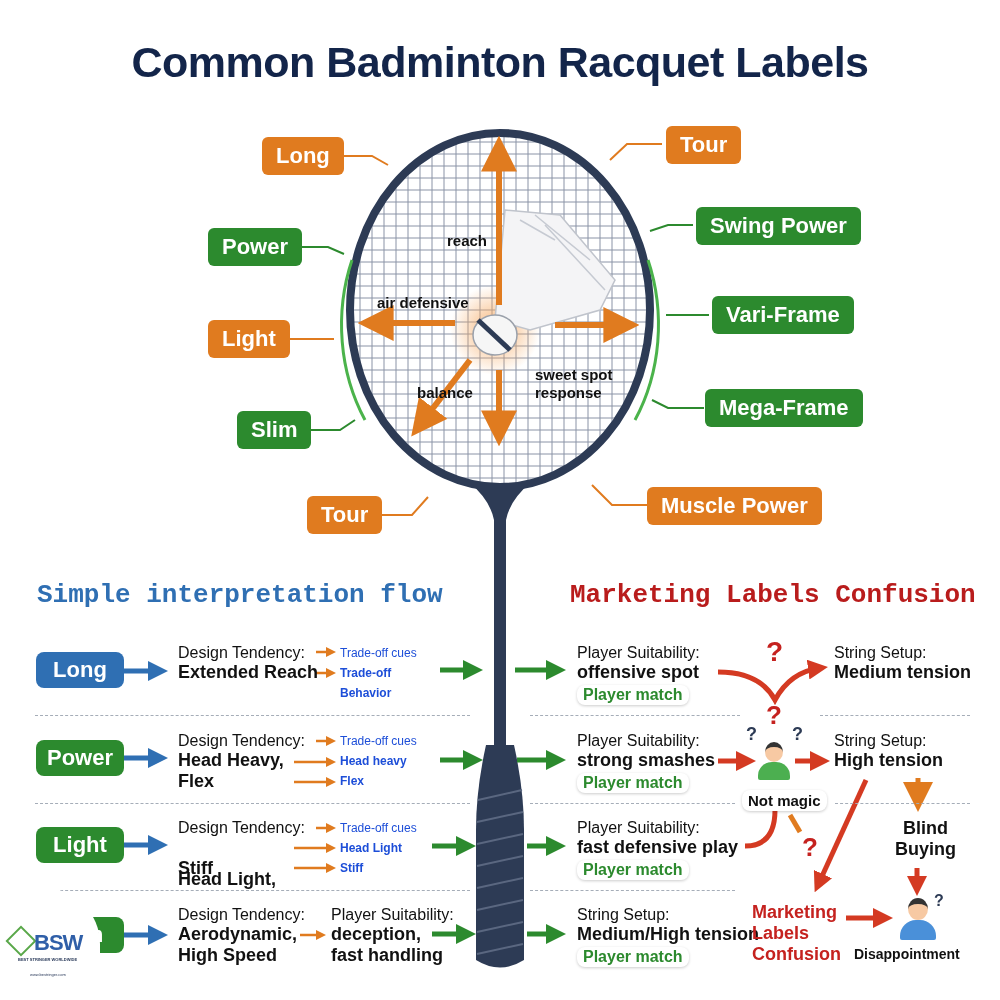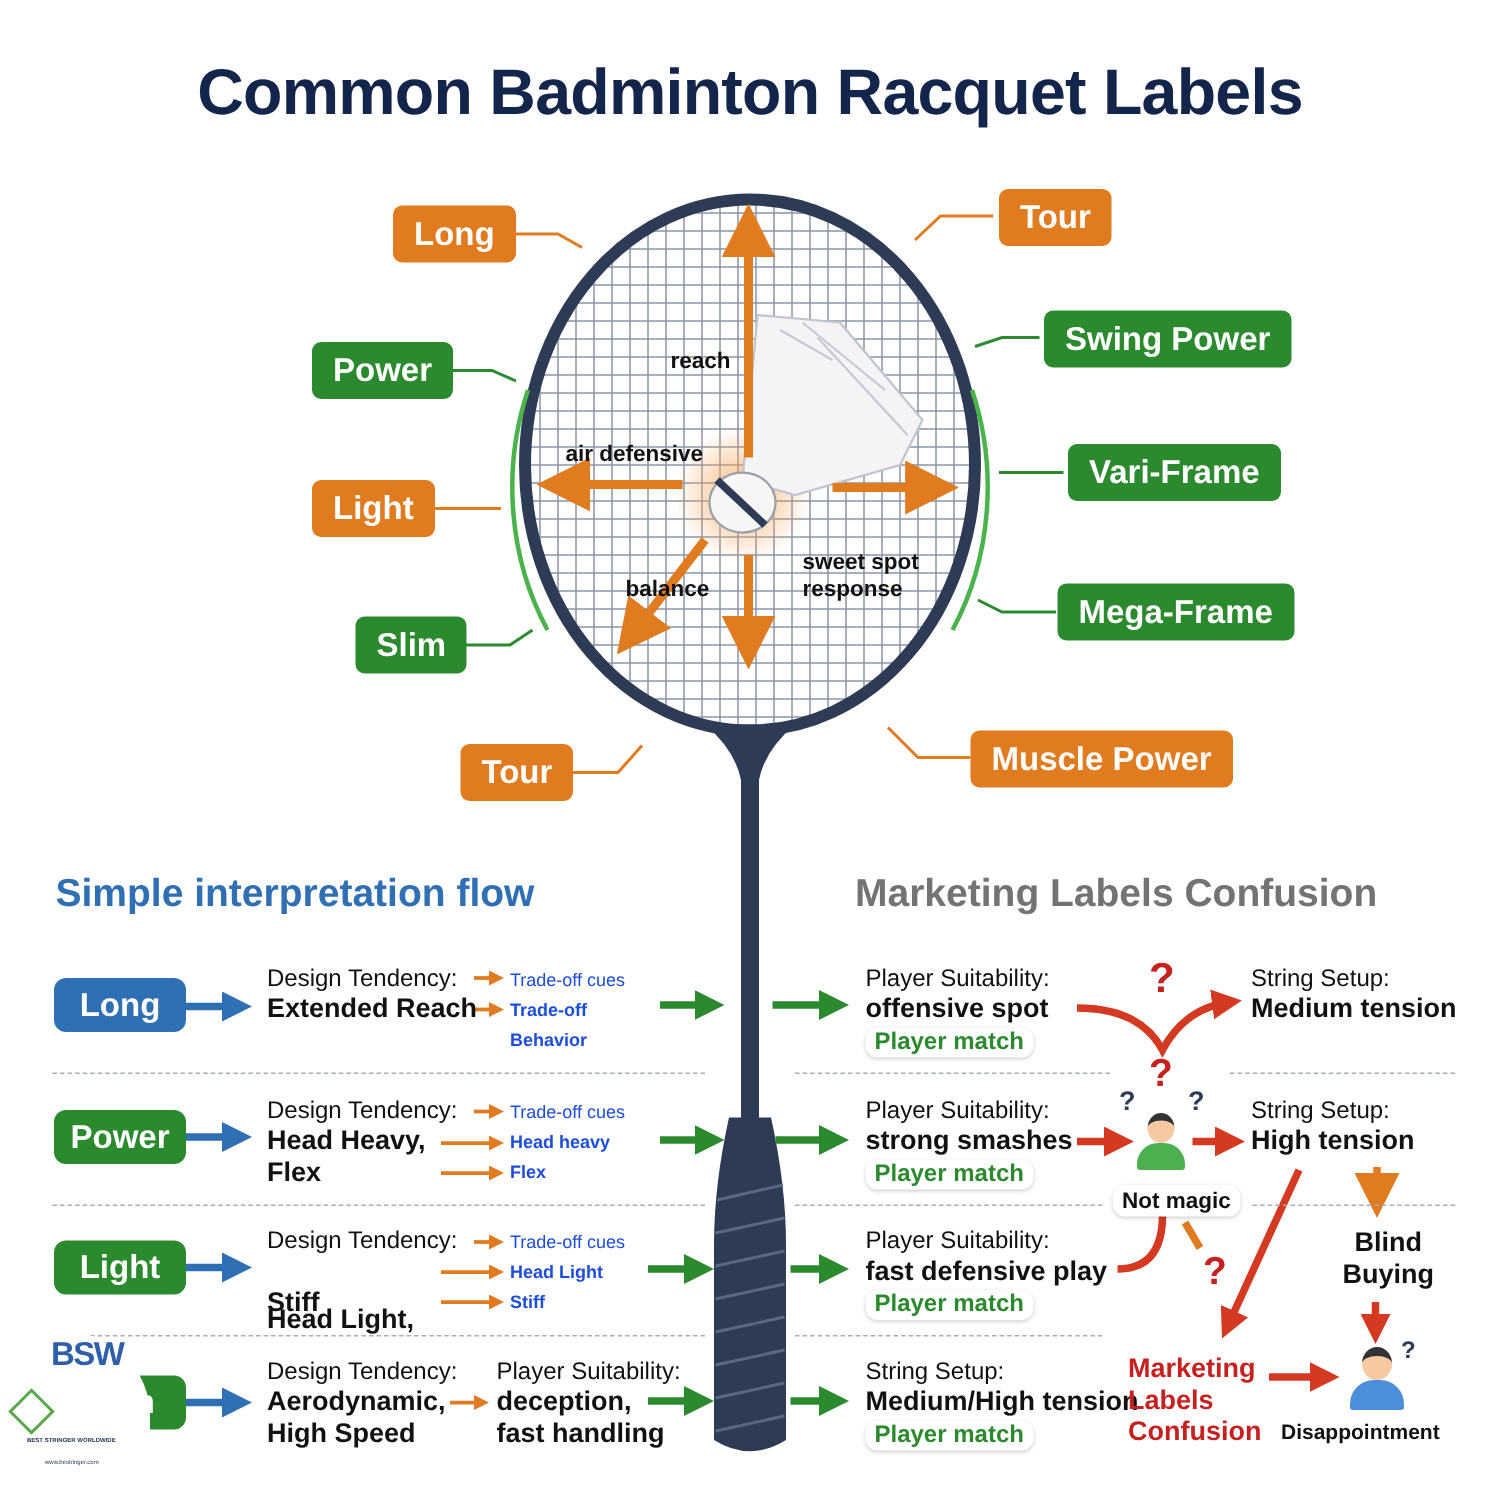--- a/index.html
+++ b/index.html
@@ -4,37 +4,37 @@
 <style>
   * { box-sizing: border-box; margin: 0; padding: 0; }
   html, body { width: 1000px; height: 1000px; background: #ffffff; overflow: hidden; }
   body { position: relative; font-family: "Liberation Sans", "DejaVu Sans", sans-serif; }
   .abs { position: absolute; }
   .title { left: 0; top: 38px; width: 1000px; text-align: center; font-size: 43px; font-weight: 700; color: #13254a; letter-spacing: -0.5px; }
   .tag { position: absolute; color: #fff; font-weight: 700; font-size: 22px; border-radius: 6px; padding: 0 14px; height: 38px; line-height: 38px; white-space: nowrap; }
   .tag.orange { background: #e07b1f; }
   .tag.green { background: #2c8a2e; }
   .racquet-label { position: absolute; font-size: 15px; font-weight: 700; color: #111; white-space: nowrap; line-height: 18px; }
-  .section-title { position: absolute; font-size: 26px; font-weight: 700; }
+  .section-title { position: absolute; font-size: 26px; font-weight: 700; font-family: Liberation Mono, monospace; }
   .panel { position: absolute; left: 18px; top: 627px; width: 964px; height: 345px; background: #e8f0f8; border-radius: 14px; }
   .confusion-zone { position: absolute; left: 740px; top: 803px; width: 242px; height: 169px; background: #fbdcd7; border-radius: 0 0 14px 0; }
   .dash { position: absolute; height: 0; border-top: 1.5px dashed #a5adb8; }
   .pill { position: absolute; color: #fff; font-weight: 700; font-size: 22px; border-radius: 8px; height: 36px; line-height: 36px; text-align: center; width: 88px; }
   .pill.blue { background: #2f6fb3; }
   .pill.green { background: #2c8a2e; }
   .lbl { position: absolute; font-size: 16px; color: #111; line-height: 20px; white-space: nowrap; }
   .bold { font-weight: 700; font-size: 18px; line-height: 21px; color: #111; }
   .cue { position: absolute; font-size: 12px; line-height: 20px; color: #1d4ed8; white-space: nowrap; }
   .cue.b { font-weight: 700; }
   .match { position: absolute; background: #fff; color: #2c8a2e; font-weight: 700; font-size: 16px; border-radius: 8px; padding: 1px 6px; box-shadow: 0 1px 3px rgba(0,0,0,0.2); white-space: nowrap; }
   .notmagic { position: absolute; background: #fff; color: #111; font-weight: 700; font-size: 15px; border-radius: 8px; padding: 2px 6px; box-shadow: 0 1px 3px rgba(0,0,0,0.2); white-space: nowrap; }
   .red-text { position: absolute; color: #c5221f; font-weight: 700; font-size: 18px; line-height: 21px; }
   .qmark { position: absolute; font-weight: 700; color: #c5221f; }
   .logo { position: absolute; left: 0; top: 888px; width: 100px; height: 112px; background: #fff; border-radius: 0 56px 0 0; }
-  .logo-text { position: absolute; left: 34px; top: 890px; font-size: 22px; font-weight: 900; color: #2f5fa8; letter-spacing: -1px; }
+  .logo-text { position: absolute; left: 34px; top: 930px; font-size: 22px; font-weight: 900; color: #2f5fa8; letter-spacing: -1px; }
   .logo-sub { position: absolute; left: 18px; top: 957px; font-size: 4px; font-weight: 700; color: #2a3a5a; }
   .logo-url { position: absolute; left: 30px; top: 972px; font-size: 4px; color: #2a3a5a; }
   svg { position: absolute; left: 0; top: 0; }
 </style>
 </head>
 <body>
 
 <div class="abs title">Common Badminton Racquet Labels</div>
 
 <svg width="1000" height="1000">
@@ -226,21 +226,21 @@
 
 <div class="racquet-label" style="left:447px;top:232px;">reach</div>
 <div class="racquet-label" style="left:377px;top:294px;">air defensive</div>
 <div class="racquet-label" style="left:417px;top:384px;">balance</div>
 <div class="racquet-label" style="left:535px;top:366px;">
   <div>sweet spot</div>
   <div>response</div>
 </div>
 
 <div class="section-title" style="left:37px;top:580px;color:#2f6fb3;">Simple interpretation flow</div>
-<div class="section-title" style="left:570px;top:580px;color:#737373;">Marketing Labels Confusion</div>
+<div class="section-title" style="left:570px;top:580px;color:#b91c1c;">Marketing Labels Confusion</div>
 
 <div class="panel" style="z-index:-1;"></div>
 <div class="confusion-zone" style="z-index:-1;"></div>
 
 <div class="dash" style="left:35px;top:715px;width:435px;"></div>
 <div class="dash" style="left:530px;top:715px;width:210px;"></div>
 <div class="dash" style="left:820px;top:715px;width:150px;"></div>
 <div class="dash" style="left:35px;top:803px;width:435px;"></div>
 <div class="dash" style="left:530px;top:803px;width:205px;"></div>
 <div class="dash" style="left:835px;top:803px;width:135px;"></div>

